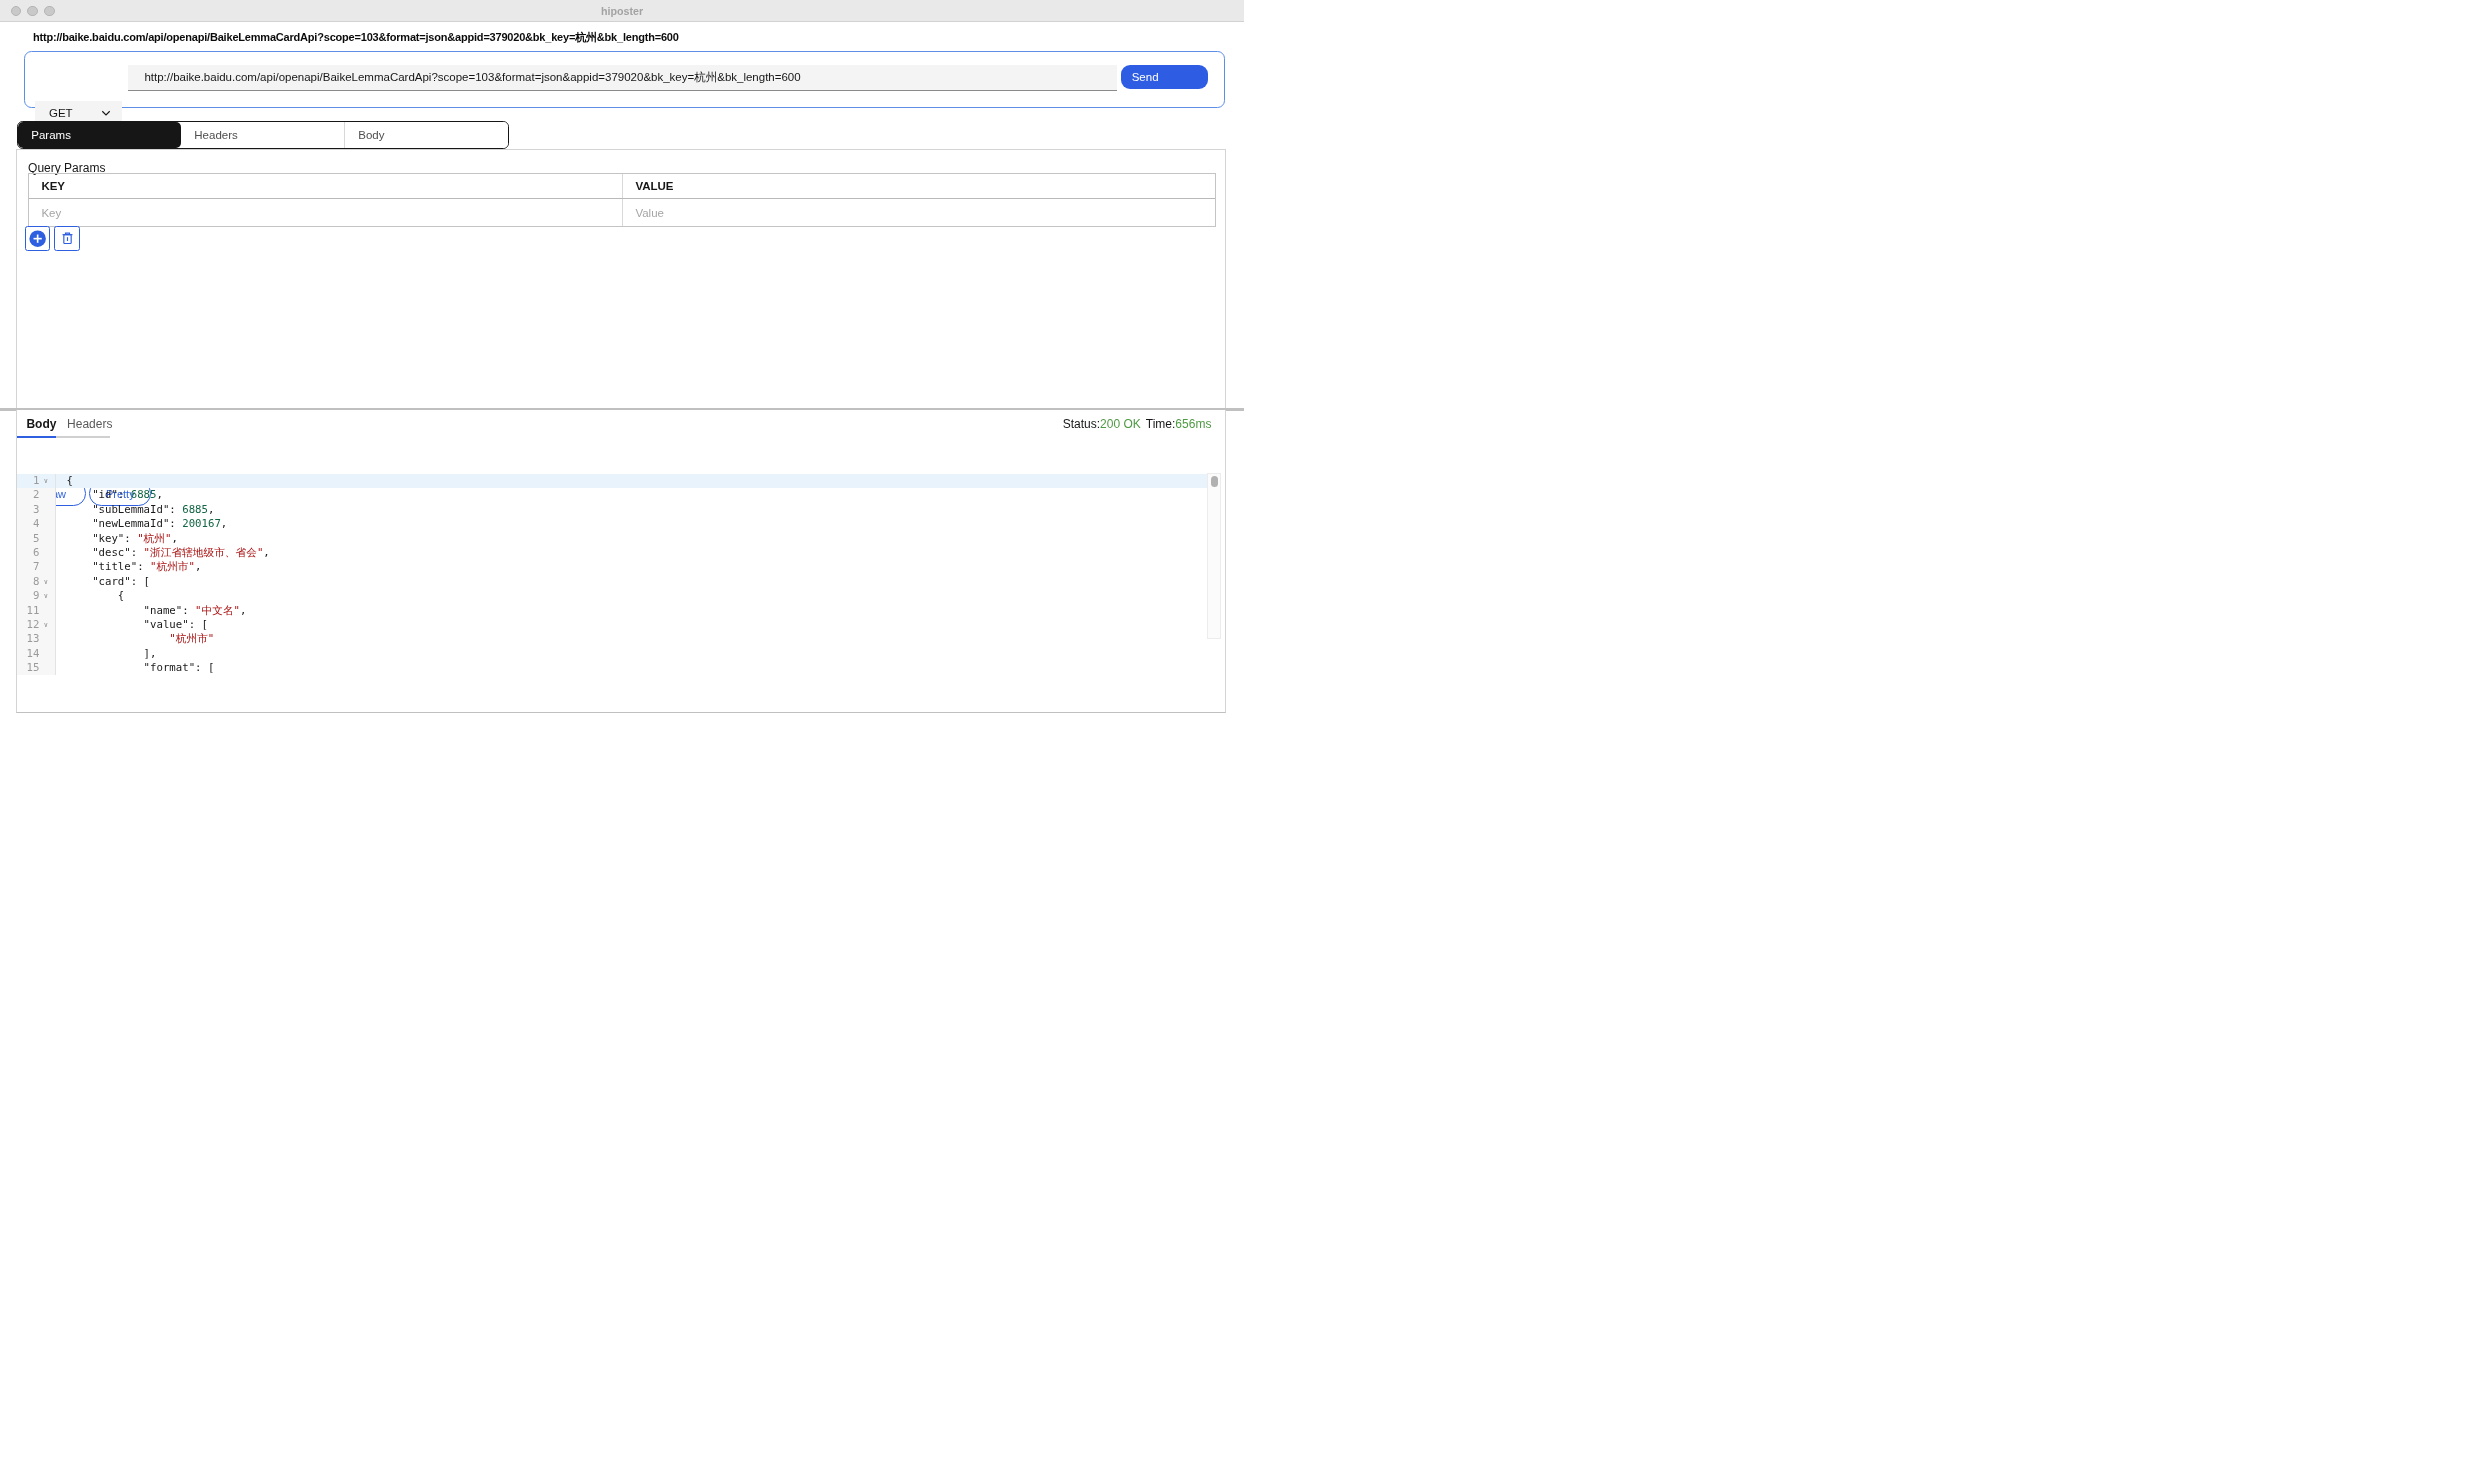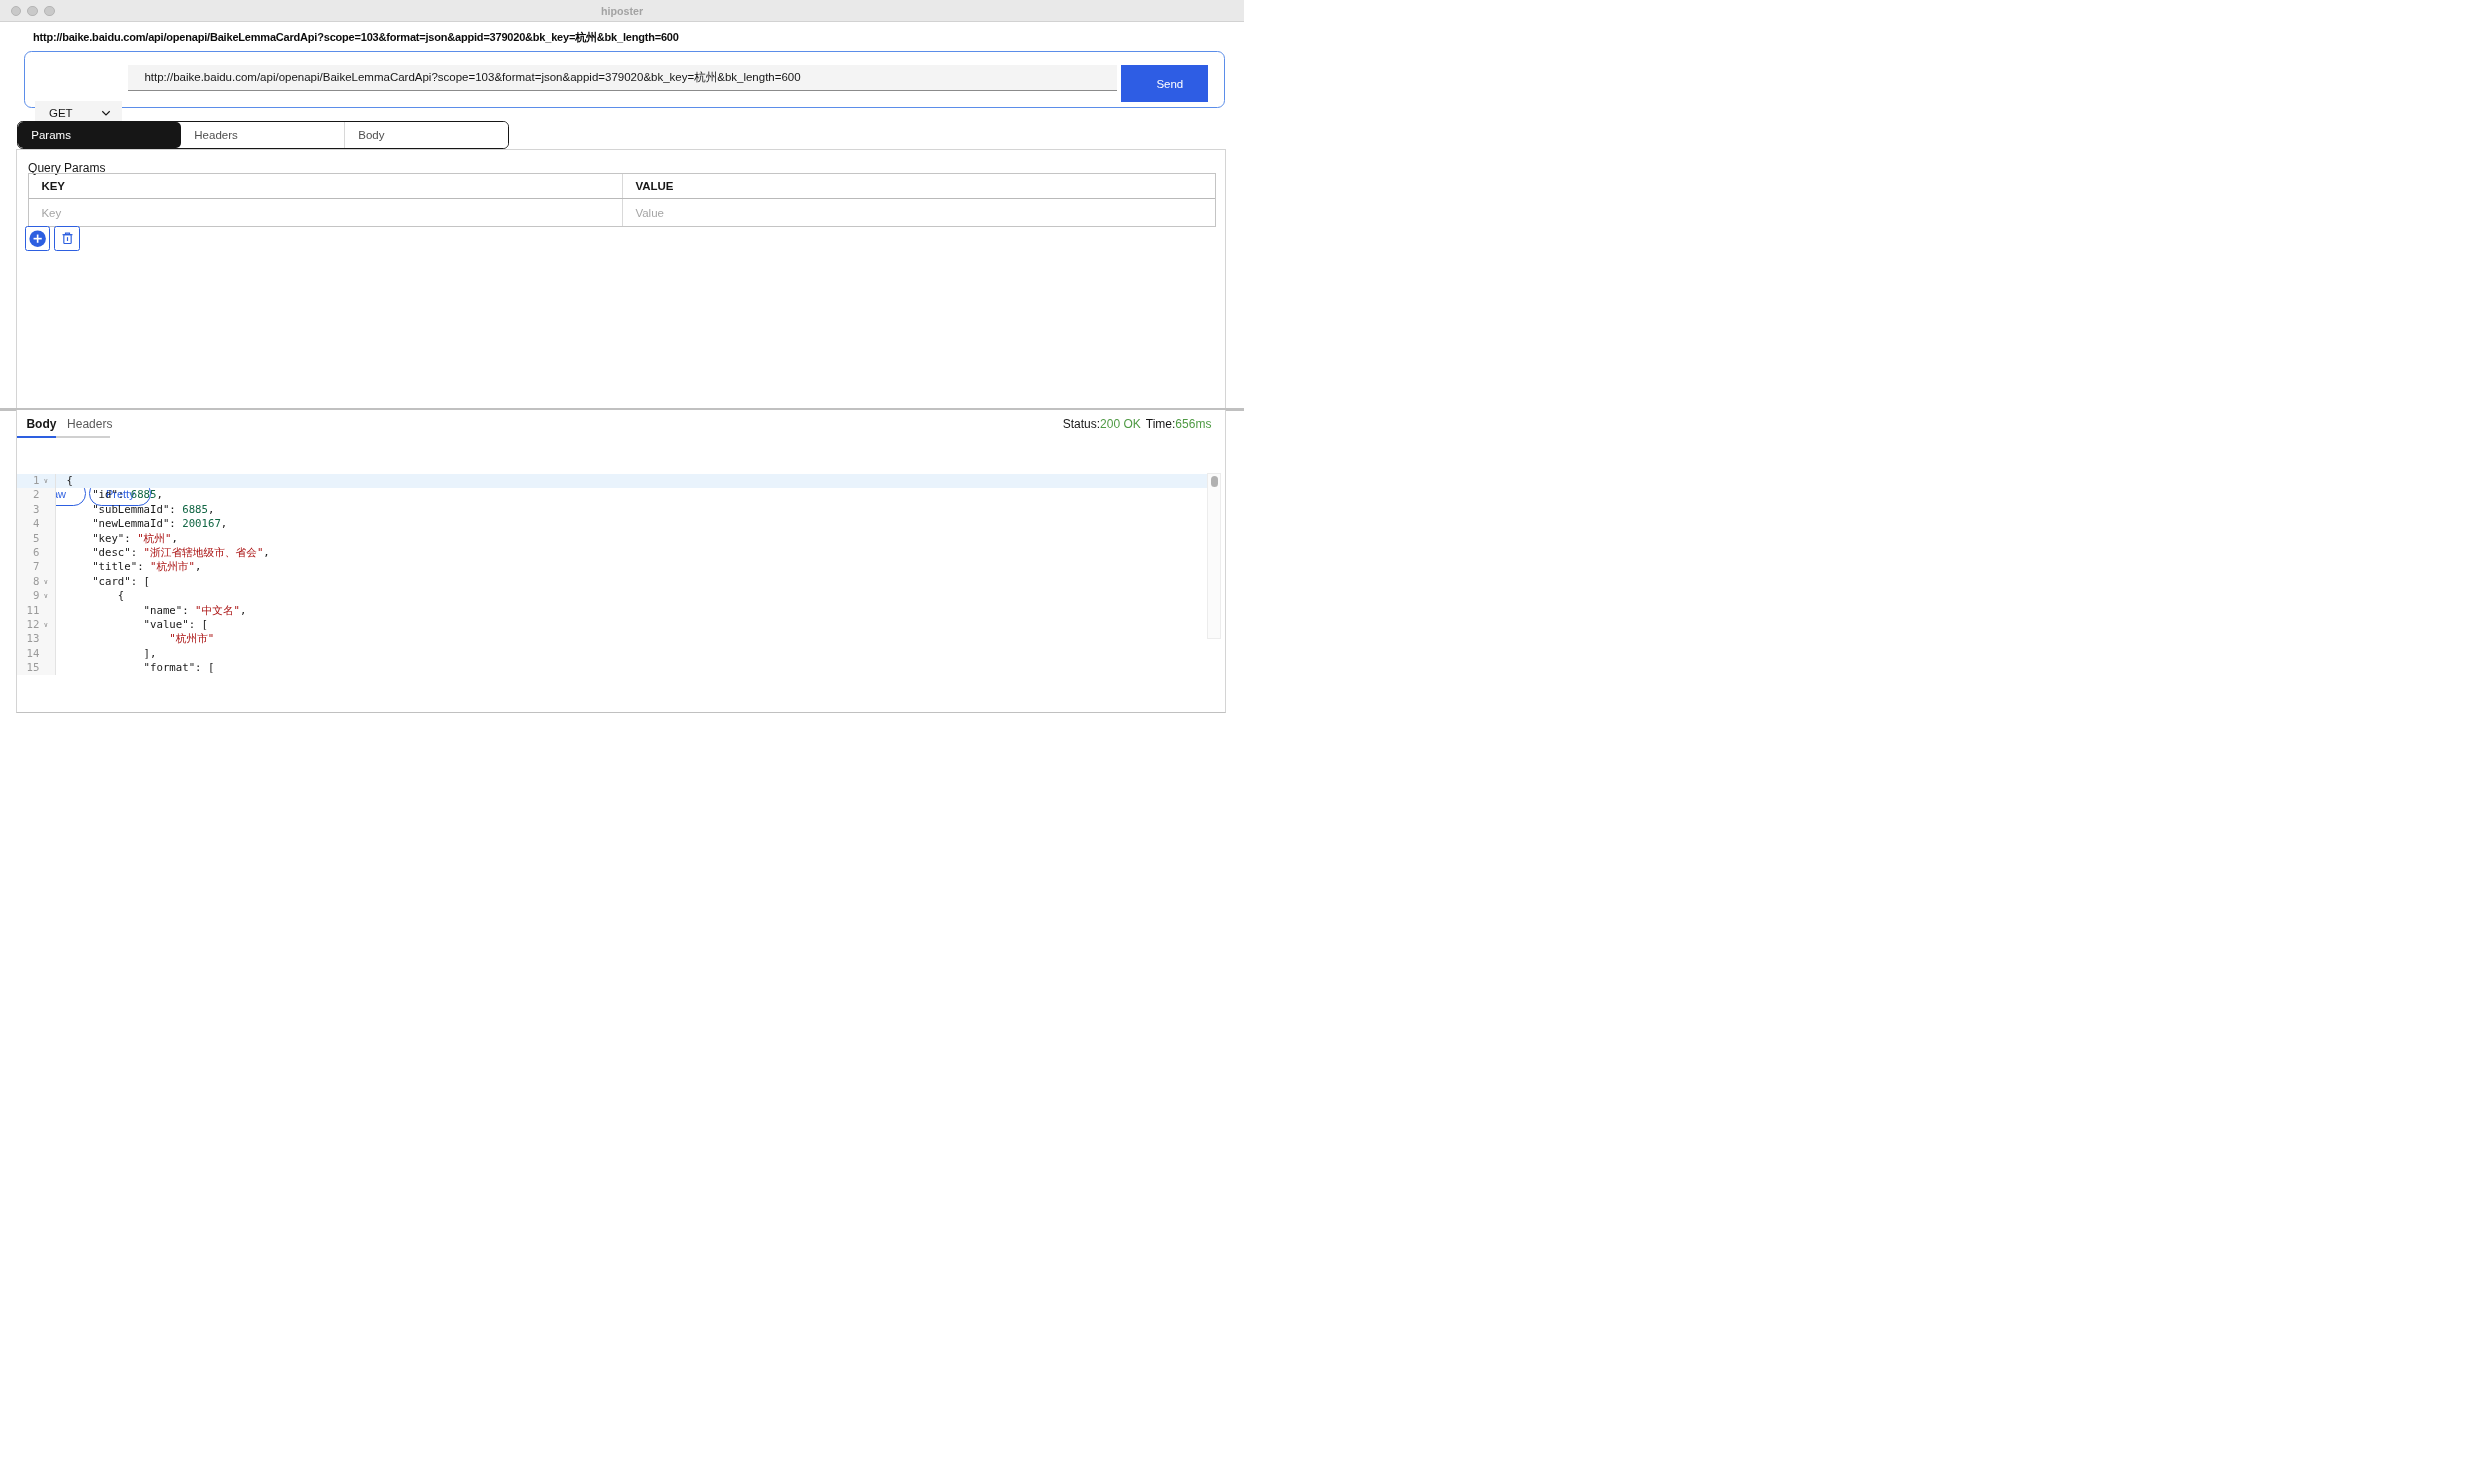--- a/index.html
+++ b/index.html
@@ -24,23 +24,23 @@
     border:1.6px solid #5b8de9; border-radius:7.4px; background:#fff; }
   .method-select { position:absolute; left:10px; top:13px; width:87px; height:25.5px;
     background:#f4f4f4; border:none; border-bottom:0.8px solid #8b8b8b;
     display:flex; align-items:center; justify-content:space-between;
     padding:0 11.5px 0 14px; cursor:pointer;margin-top:36px; }
   .method-select .mlabel { font-size:11.5px; color:#161616; }
   .url-input { position:absolute; left:103px; top:13px; width:989px; height:25.5px;
     background:#f4f4f4; border:none; border-bottom:0.8px solid #8b8b8b;
     font-family:"Liberation Sans", sans-serif; font-size:11.5px; color:#161616;
     padding:0 10px 0 16.4px; outline:none; }
-  .send-btn { position:absolute; left:1096px; top:13px; width:87px; height:37px;
-    background:#2e5de4; color:#fff; border:none; font-size:11.5px; text-align:center;
-    padding:0 0 0 10.7px; font-family:"Liberation Sans", sans-serif; cursor:pointer; border-radius:0; }
+  .send-btn { position:absolute; left:1096px; top:13px; width:87px; height:24px;
+    background:#2e5de4; color:#fff; border:none; font-size:11.5px; text-align:left;
+    padding:0 0 0 10.7px; font-family:"Liberation Sans", sans-serif; cursor:pointer; border-radius:9px; }
 
   
   .req-tabs { position:absolute; left:17.3px; top:121px; width:492px; height:28px;
     border:0.8px solid #161616; border-radius:5.8px; display:flex; overflow:hidden; background:#fff; }
   .req-tab { flex:1 1 0; display:flex; align-items:center; padding-left:13px;
     font-size:11.5px; color:#4f4f4f; background:#fff; cursor:pointer; }
   .req-tab.active { background:#161616; color:#fff; border-radius:5px; }
   .req-tab.divider-left { border-left:0.8px solid #d8d8d8; }
 
   

